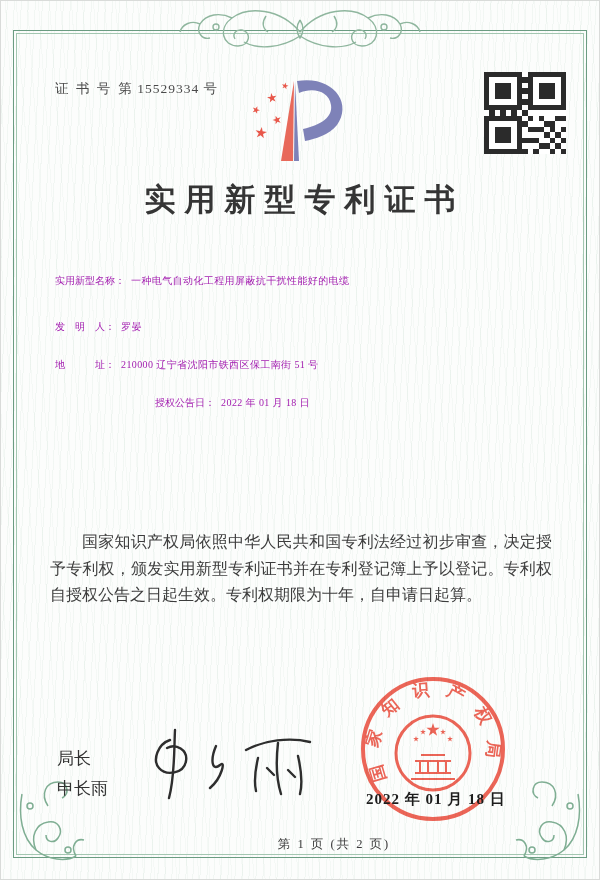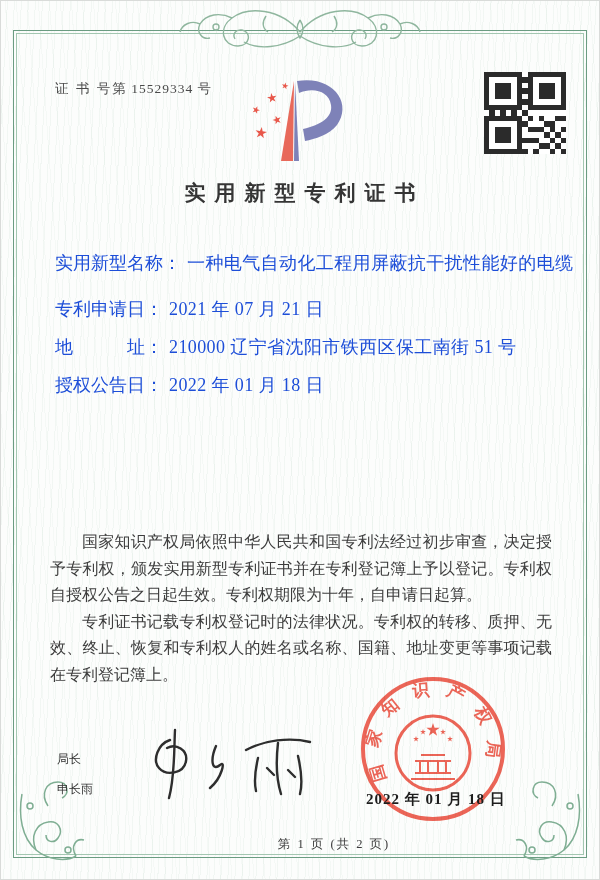--- a/index.html
+++ b/index.html
@@ -20,40 +20,40 @@
     border:1px solid #6b9c82;outline:1px solid #a3c7b1;outline-offset:-4px;z-index:1;
   }
   .top-ornament{position:absolute;left:50%;top:2px;transform:translateX(-50%);z-index:2;}
   .corner-flourish{position:absolute;z-index:2;}
   .corner-flourish.bl{left:10px;bottom:16px;}
   .corner-flourish.br{right:10px;bottom:16px;transform:scaleX(-1);}
   .cert-no{
     position:absolute;left:55px;top:80px;z-index:3;
     font-size:13.5px;letter-spacing:2px;color:#4a4a4a;white-space:nowrap;
   }
-  .cert-no .num{letter-spacing:1px;}
+  .cert-no .num{margin-left:6px;letter-spacing:1px;}
   .logo{position:absolute;left:241px;top:73px;z-index:3;}
   .qr{position:absolute;left:484px;top:72px;z-index:3;}
   .title{
     position:absolute;left:0;top:179px;width:100%;text-align:center;z-index:3;
-    font-size:21px;font-weight:600;letter-spacing:9px;padding-left:9px;
+    font-size:31px;font-weight:600;letter-spacing:9px;padding-left:9px;
     box-sizing:border-box;color:#353535;
   }
-  .fields{position:absolute;left:55px;top:251px;width:500px;z-index:3;font-size:18px;color:#1d4ed8;}
+  .fields{position:absolute;left:55px;top:269px;width:500px;z-index:3;font-size:10px;color:#a21caf;}
   .frow{height:24px;line-height:24px;margin-bottom:14px;white-space:nowrap;}
   .frow.first{margin-bottom:22px;}
   .frow.double{display:flex;text-align:right;}
   .frow .pair-left{width:255px;flex:0 0 255px;}
   .fvalue{margin-left:6px;letter-spacing:.4px;}
   .paras{
     position:absolute;left:50px;top:529px;width:502px;z-index:3;
     font-size:16px;line-height:26.5px;text-align:justify;color:#3d3d3d;
   }
   .paras p{margin:0;text-indent:2em;}
-  .director{position:absolute;left:57px;top:744px;z-index:4;font-size:12px;line-height:30px;color:#323232;}
+  .director{position:absolute;left:57px;top:744px;z-index:4;font-size:17px;line-height:30px;color:#323232;}
   .signature{position:absolute;left:140px;top:726px;z-index:4;}
   .seal{position:absolute;left:357px;top:673px;z-index:3;opacity:.93;mix-blend-mode:multiply;}
   .seal-date{
     position:absolute;left:366px;top:790px;z-index:5;
     font-size:15px;font-weight:bold;letter-spacing:1px;color:#1d1d1d;white-space:nowrap;
   }
   .footer{
     position:absolute;left:0;top:836px;width:100%;text-align:center;z-index:3;
     font-size:12.5px;letter-spacing:2px;color:#3a3a3a;padding-left:34px;
   }
@@ -170,35 +170,34 @@
   </g>
 </svg>
 
 <div class="title">实用新型专利证书</div>
 
 <div class="fields">
   <div class="frow first">
     <span>实用新型名称：</span><span class="fvalue">一种电气自动化工程用屏蔽抗干扰性能好的电缆</span>
   </div>
   <div class="frow">
-    <span>专利申请日：</span><span class="fvalue">2021 年 07 月 21 日</span>
+    <span>发　明　人：</span><span class="fvalue">罗晏</span>
   </div>
   <div class="frow">
     <span>地　　　址：</span><span class="fvalue">210000 辽宁省沈阳市铁西区保工南街 51 号</span>
   </div>
   <div class="frow double">
     <span class="pair-left">
       <span>授权公告日：</span><span class="fvalue">2022 年 01 月 18 日</span>
     </span>
   </div>
 </div>
 
 <div class="paras">
   <p>国家知识产权局依照中华人民共和国专利法经过初步审查，决定授予专利权，颁发实用新型专利证书并在专利登记簿上予以登记。专利权自授权公告之日起生效。专利权期限为十年，自申请日起算。</p>
-  <p>专利证书记载专利权登记时的法律状况。专利权的转移、质押、无效、终止、恢复和专利权人的姓名或名称、国籍、地址变更等事项记载在专利登记簿上。</p>
 </div>
 
 <div class="director">
   <div>局长</div>
   <div>申长雨</div>
 </div>
 
 <svg class="signature" width="190" height="78" viewBox="0 0 190 78">
   <g stroke="#2e2e2e" fill="none" stroke-width="2.4" stroke-linecap="round">
     <path d="M30,14 C18,18 12,34 19,42 C26,50 44,48 46,35 C48,24 36,17 27,22"></path>

